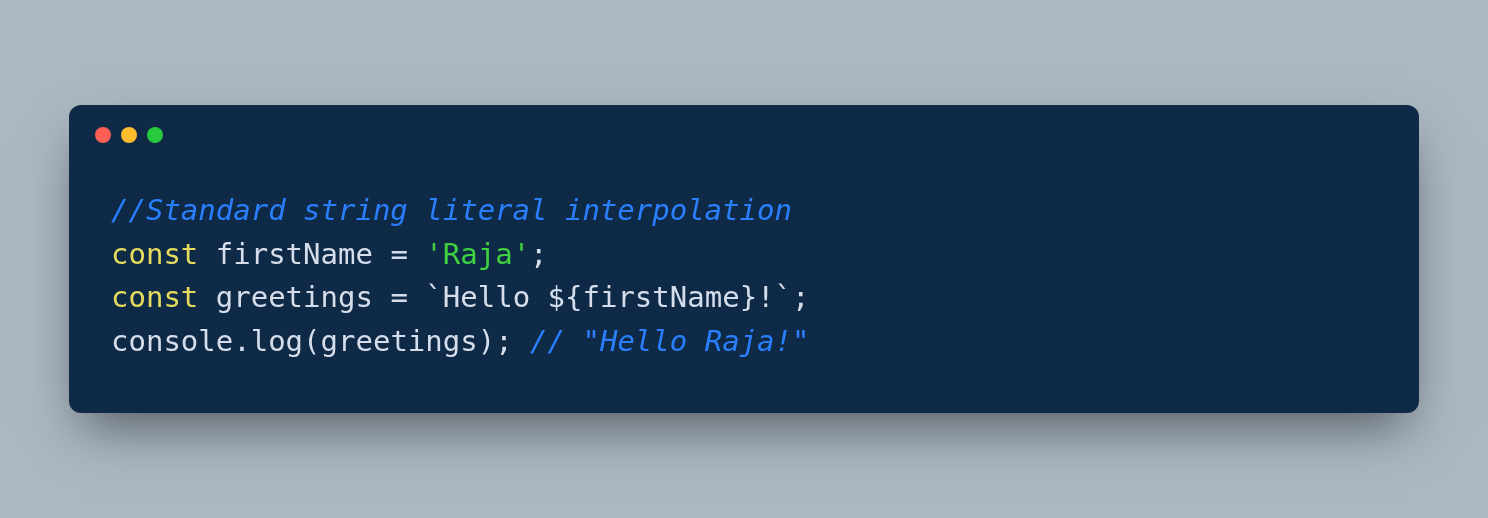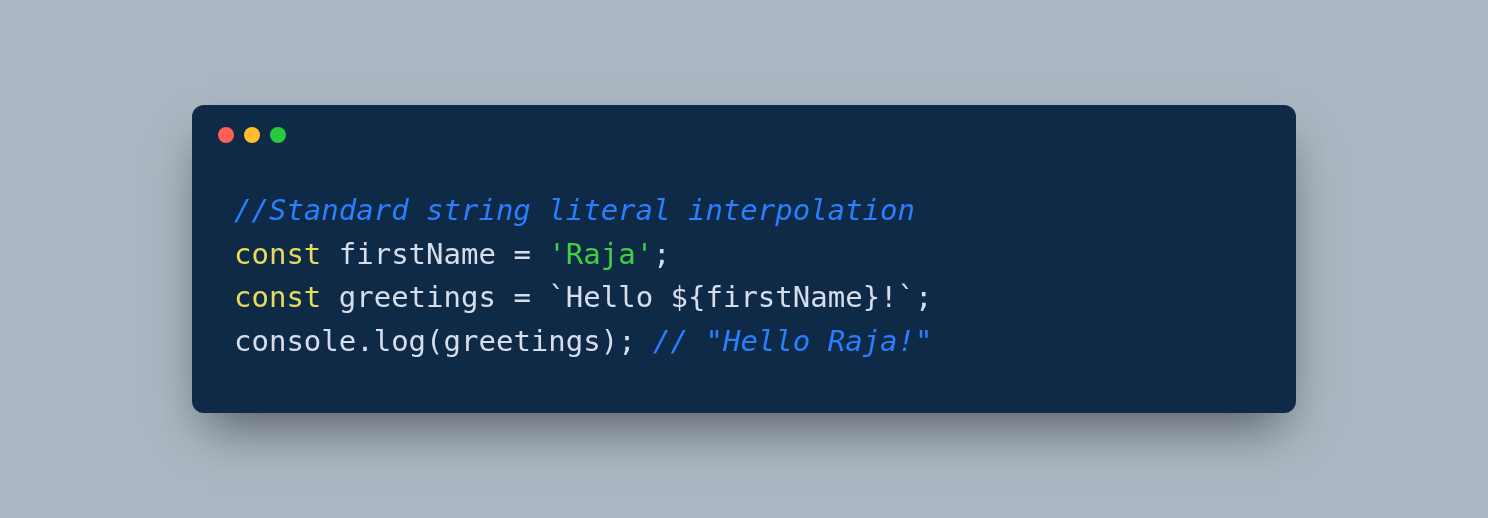--- a/index.html
+++ b/index.html
@@ -12,21 +12,21 @@
       width: 1488px;
       height: 518px;
       display: flex;
       align-items: center;
       justify-content: center;
       font-family: ui-monospace, 'SF Mono', Menlo, Monaco, Consolas, monospace;
     }
     .code-window {
       background: #0e2a47;
       border-radius: 12px;
-      width: 1104px;
+      width: 1350px;
       padding: 0;
       box-shadow: 0 25px 50px -12px rgba(0,0,0,0.5);
     }
     .title-bar {
       display: flex;
       gap: 10px;
       padding: 22px 26px 0 26px;
     }
     .traffic-light {
       width: 16px;

